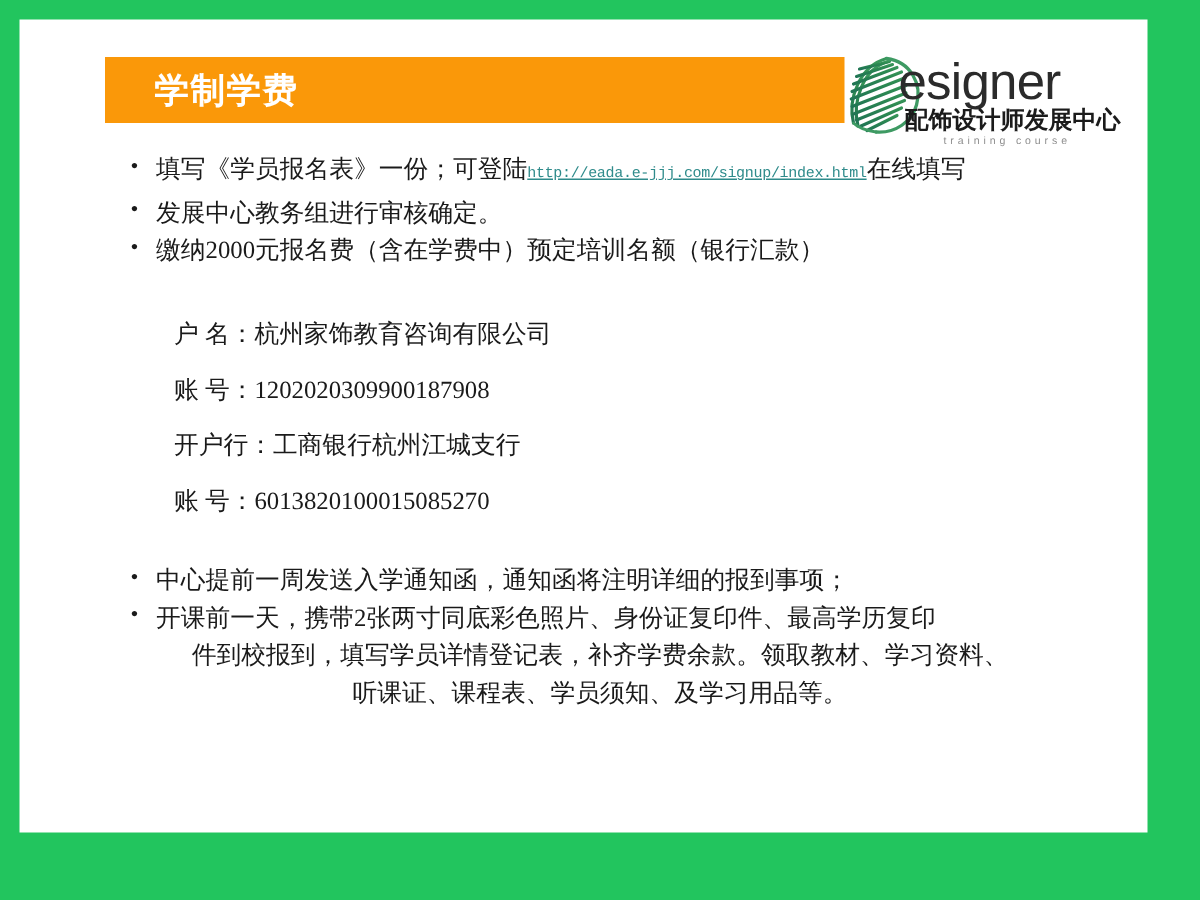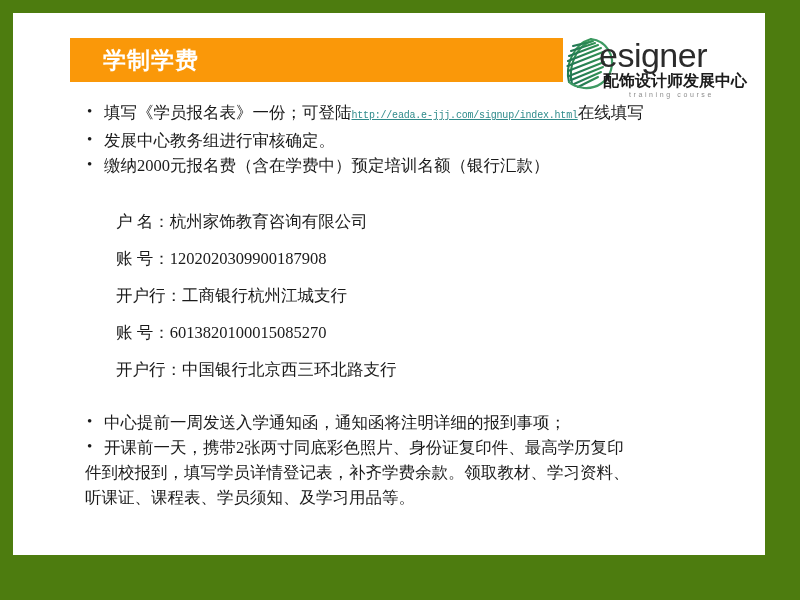--- a/index.html
+++ b/index.html
@@ -12,21 +12,21 @@
     height: 600px;
     overflow: hidden;
     font-family: "Liberation Serif", "DejaVu Serif", serif;
   }
 
   
   #slide {
     position: relative;
     width: 800px;
     height: 600px;
-    background: #4d7c0f;   
+    background: #22c55e;   
     box-sizing: border-box;
   }
   #canvas {
     position: absolute;
     left: 13px;
     top: 13px;
     width: 752px;
     height: 542px;
     background: #ffffff;
     box-sizing: border-box;
@@ -125,21 +125,21 @@
     position: absolute;
     left: 2px;
     top: -1px;
     font-size: 15px;
     color: #1a1a1a;
   }
   .plain-line {
     padding-left: 19px;
     margin: 0;
   }
-  .noindent { padding-left: 0; }
+  .noindent { padding-left: 0; text-align: center; }
   a.url {
     color: #2F8B8B;
     text-decoration: underline;
     font-family: "Liberation Mono", "DejaVu Sans Mono", monospace;
     font-size: 10px;
     letter-spacing: -0.2px;
   }
   .gap { height: 19px; }
   .gap-sm { height: 16px; }
   .bank-line {
@@ -207,21 +207,20 @@
         <span>缴纳2000元报名费（含在学费中）预定培训名额（银行汇款）</span>
       </div>
 
       <div class="gap"></div>
 
       <div class="bank-line"><span>户 名：</span><span>杭州家饰教育咨询有限公司</span></div>
       <div class="bank-line"><span>账 号：</span><span class="acct-num">1202020309900187908</span></div>
       <div class="bank-line"><span>开户行：</span><span>工商银行杭州江城支行</span></div>
 
       <div class="bank-line"><span>账 号：</span><span class="acct-num">6013820100015085270</span></div>
-      <div class="bank-line"><span>开户行：</span><span>中国银行北京西三环北路支行</span></div>
 
       <div class="gap-sm"></div>
 
       <div class="bullet-line">
         <span>中心提前一周发送入学通知函，通知函将注明详细的报到事项；</span>
       </div>
 
       <div class="bullet-line">
         <span>开课前一天，携带2张两寸同底彩色照片、身份证复印件、最高学历复印</span>
       </div>

